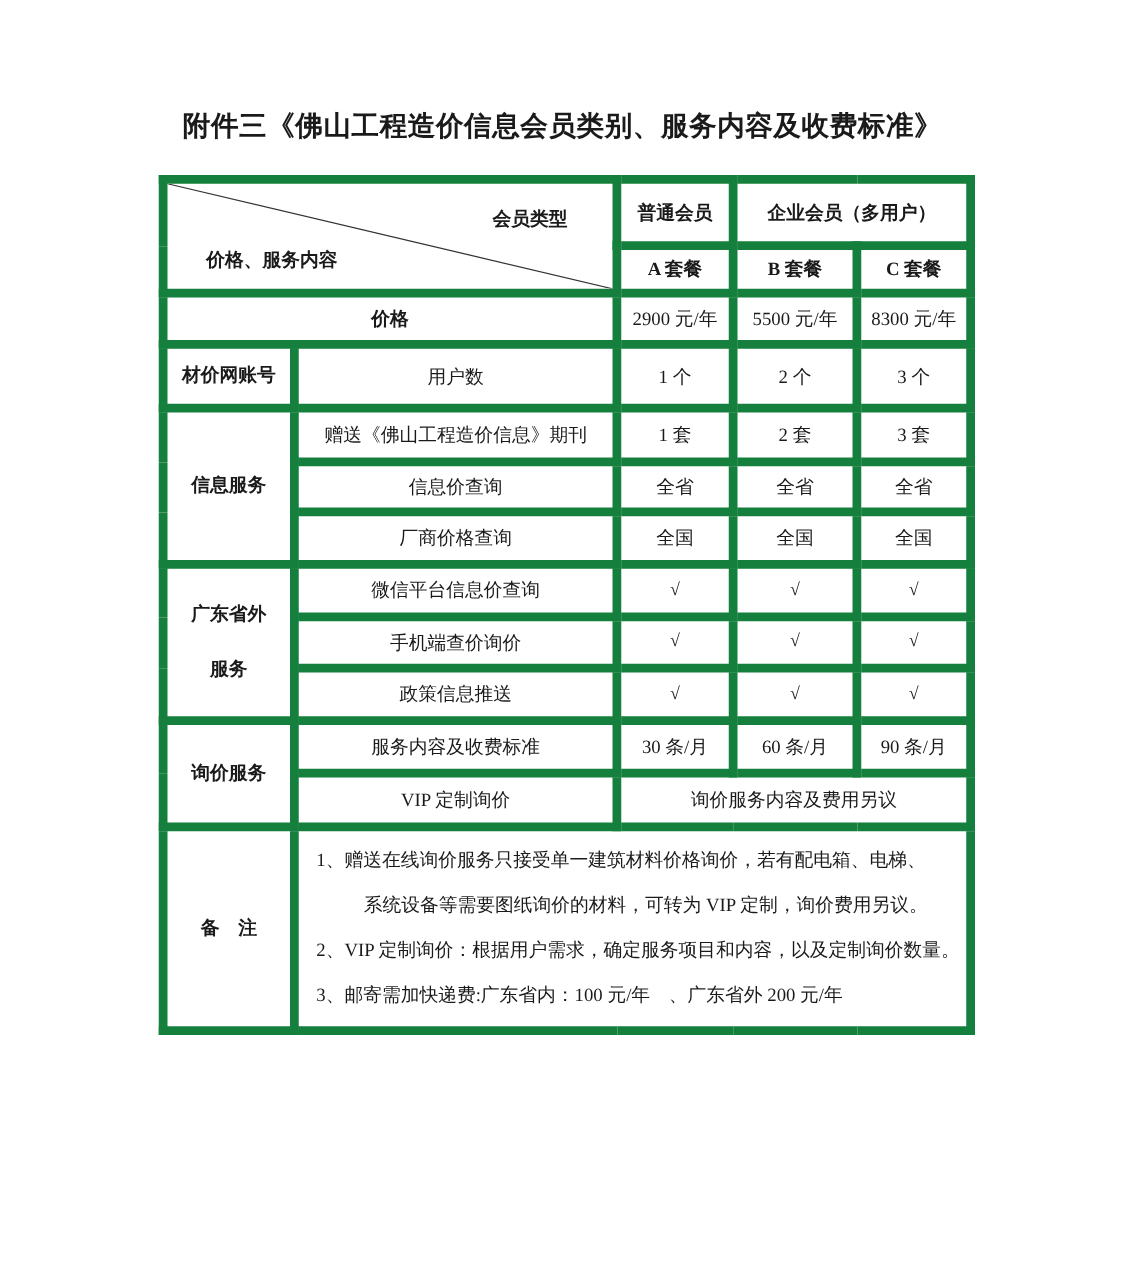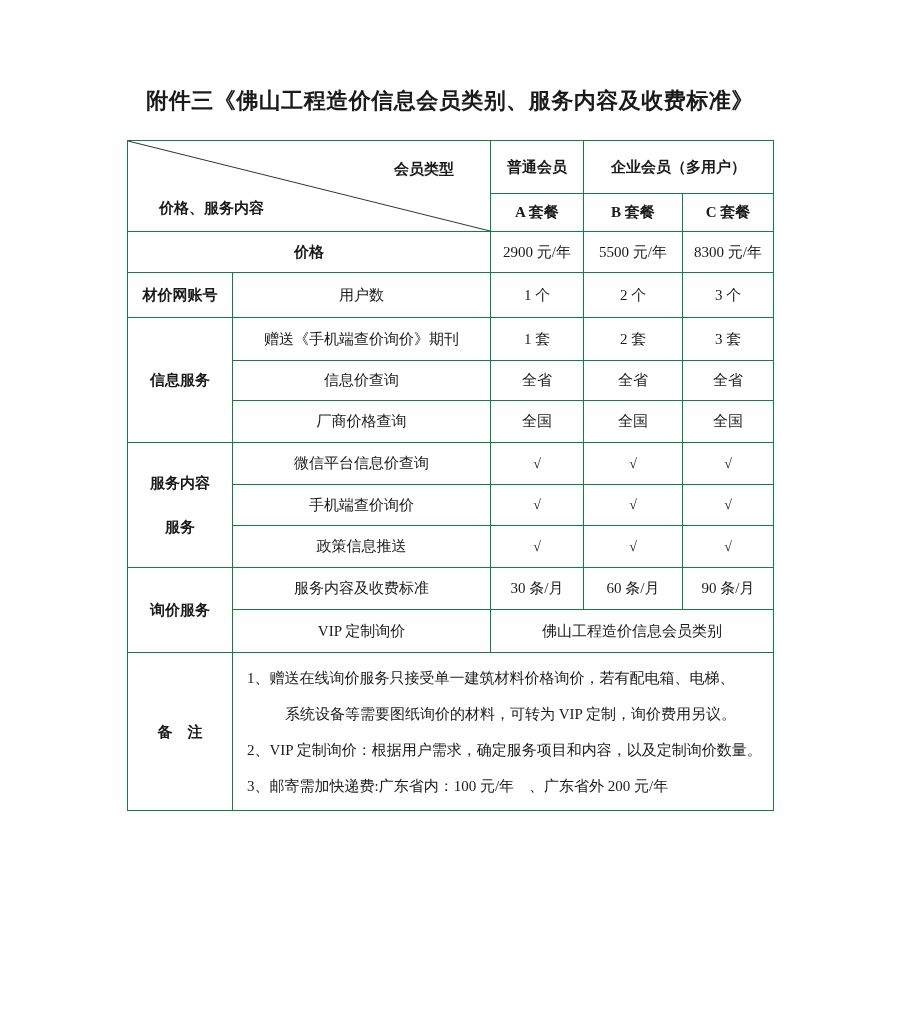--- a/index.html
+++ b/index.html
@@ -37,21 +37,21 @@
   }
   .section-no { margin-right: 27px; }
 
   table.fee-table {
     margin-top: 22px;
     width: 646px;
     border-collapse: collapse;
     table-layout: fixed;
   }
   .fee-table td {
-    border: 1px solid #15803d;
+    border: 7px solid #15803d;
     text-align: center;
     vertical-align: middle;
     font-size: 15px;
     padding: 0;
     overflow: hidden;
   }
   .bold { font-weight: 700; margin-left: 44px; }
 
   
   tr.r-h1 { height: 53px; }
@@ -158,40 +158,40 @@
     <tr class="r-users">
       <td class="group-cell">材价网账号</td>
       <td>用户数</td>
       <td>1 个</td>
       <td>2 个</td>
       <td>3 个</td>
     </tr>
 
     <tr class="r-journal">
       <td class="group-cell" rowspan="3">信息服务</td>
-      <td>赠送《手机端查价询价》期刊</td>
+      <td>赠送《佛山工程造价信息》期刊</td>
       <td>1 套</td>
       <td>2 套</td>
       <td>3 套</td>
     </tr>
     <tr class="r-infoprice">
       <td>信息价查询</td>
       <td>全省</td>
       <td>全省</td>
       <td>全省</td>
     </tr>
     <tr class="r-vendor">
       <td>厂商价格查询</td>
       <td>全国</td>
       <td>全国</td>
       <td>全国</td>
     </tr>
 
     <tr class="r-wechat">
-      <td class="group-cell" rowspan="3">服务内容
+      <td class="group-cell" rowspan="3">广东省外
 服务</td>
       <td>微信平台信息价查询</td>
       <td class="check-cell">√</td>
       <td class="check-cell">√</td>
       <td class="check-cell">√</td>
     </tr>
     <tr class="r-mobileq">
       <td>手机端查价询价</td>
       <td class="check-cell">√</td>
       <td class="check-cell">√</td>
@@ -206,21 +206,21 @@
 
     <tr class="r-online">
       <td class="group-cell" rowspan="2">询价服务</td>
       <td>服务内容及收费标准</td>
       <td>30 条/月</td>
       <td>60 条/月</td>
       <td>90 条/月</td>
     </tr>
     <tr class="r-vip">
       <td>VIP 定制询价</td>
-      <td colspan="3">佛山工程造价信息会员类别</td>
+      <td colspan="3">询价服务内容及费用另议</td>
     </tr>
 
     <tr class="r-remark">
       <td class="group-cell">备　注</td>
       <td class="remark-cell" colspan="4">
         <div class="remark-lines">
           <div class="remark-line">1、赠送在线询价服务只接受单一建筑材料价格询价，若有配电箱、电梯、</div>
           <div class="remark-line indent">系统设备等需要图纸询价的材料，可转为 VIP 定制，询价费用另议。</div>
           <div class="remark-line">2、VIP 定制询价：根据用户需求，确定服务项目和内容，以及定制询价数量。</div>
           <div class="remark-line">3、邮寄需加快递费:广东省内：100 元/年　、广东省外 200 元/年</div>

